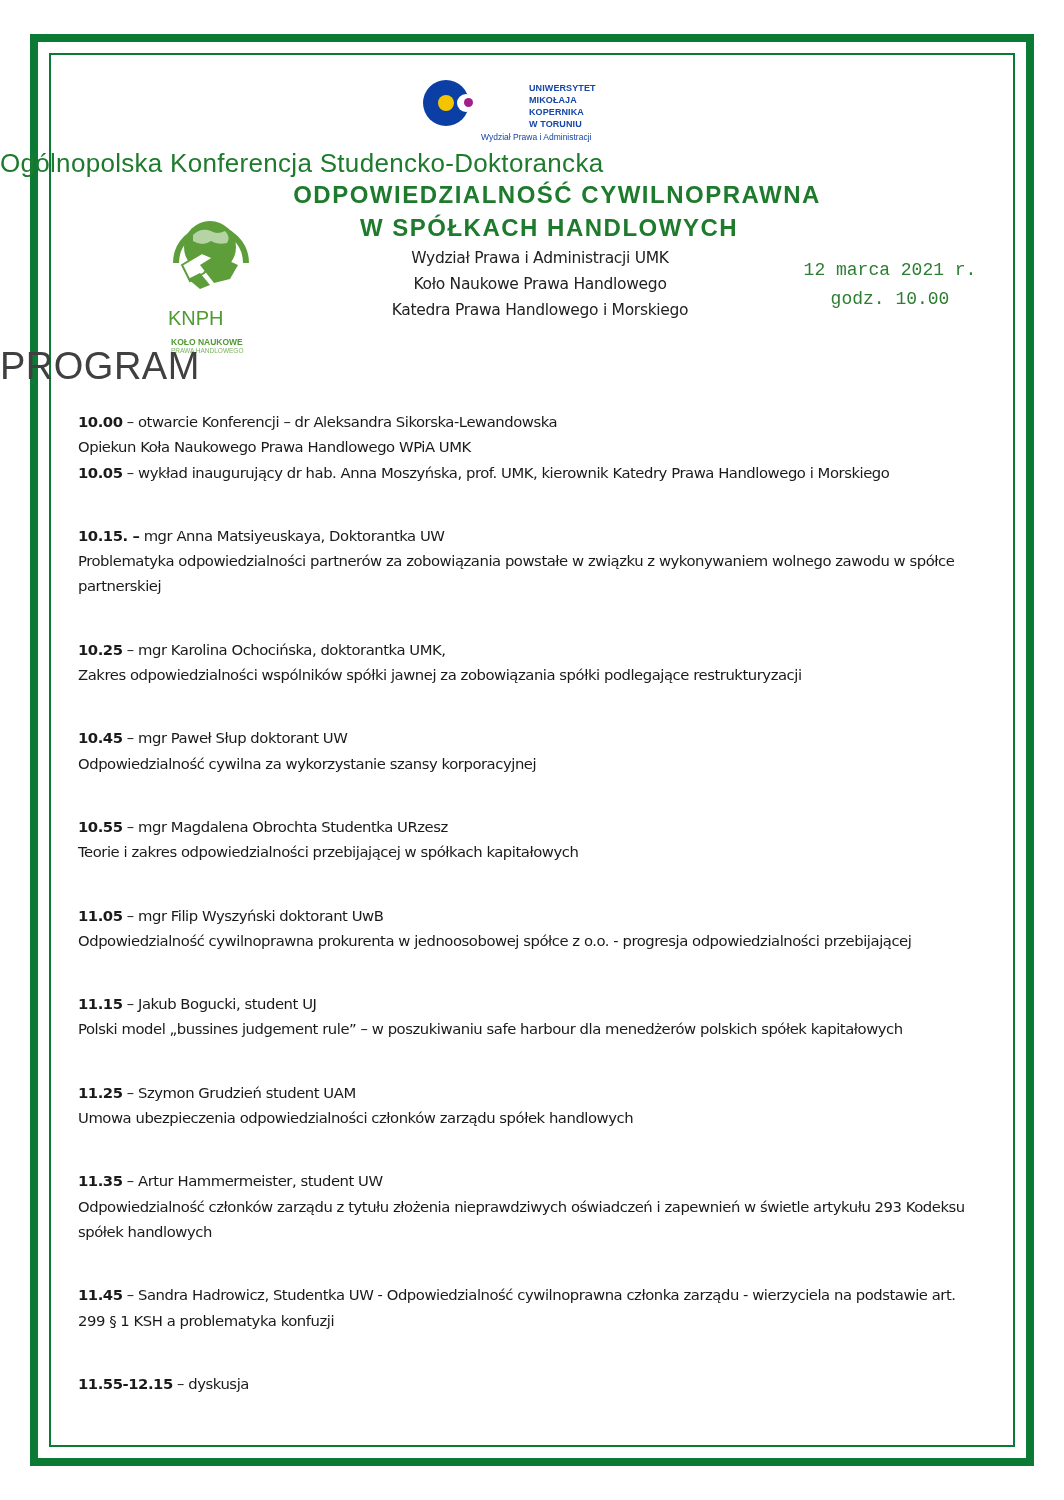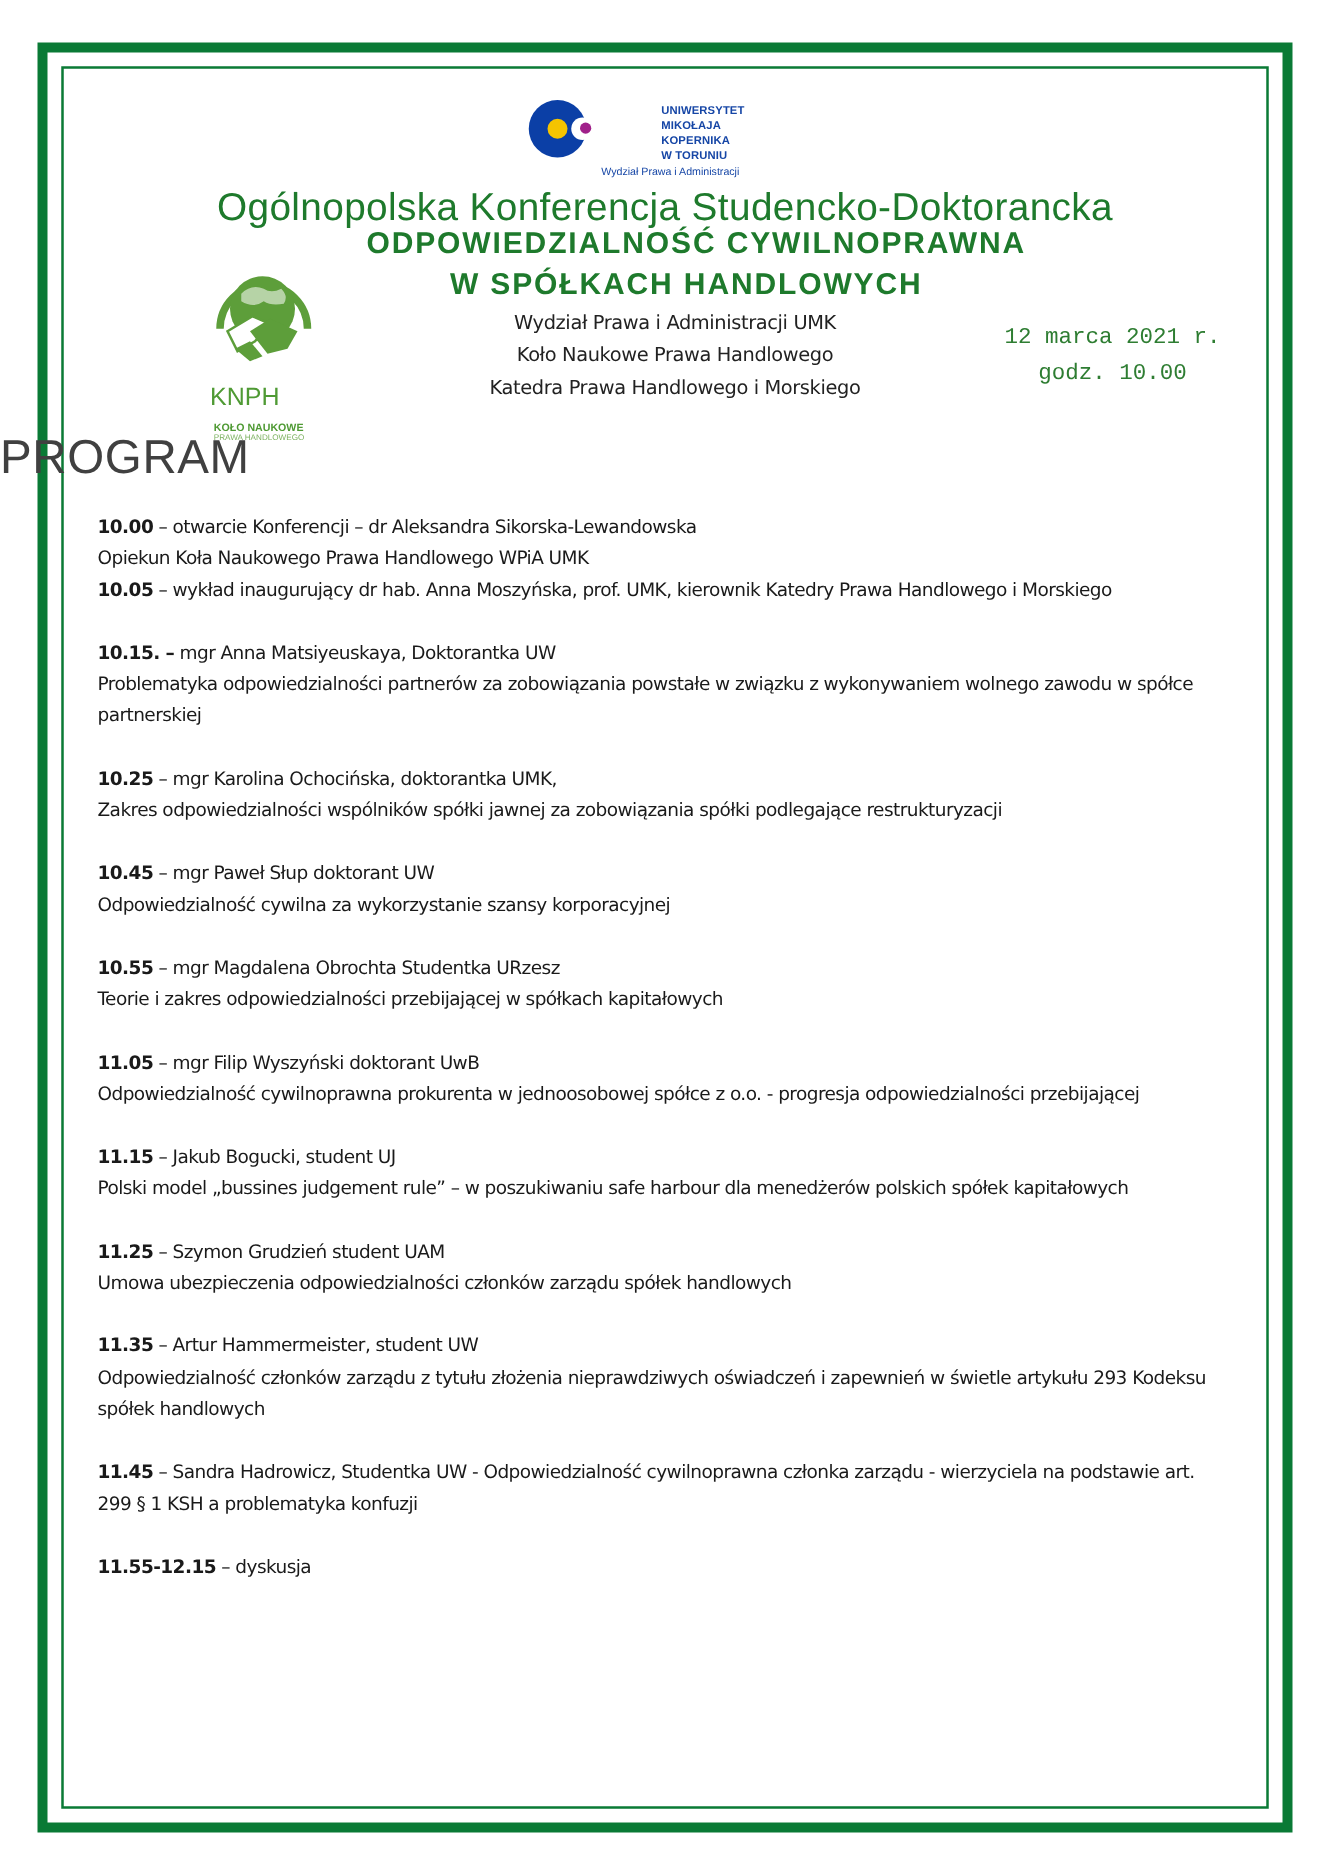--- a/index.html
+++ b/index.html
@@ -18,22 +18,22 @@
                          border-radius: 50%; background: #ffffff; }
     .umk-circle .sun { position: absolute; left: 15px; top: 15px; width: 16px; height: 16px;
                        border-radius: 50%; background: #f5c400; }
     .umk-circle .dot { position: absolute; right: -4px; top: 18px; width: 9px; height: 9px;
                        border-radius: 50%; background: #a0208a; }
     .umk-text { position: absolute; left: 58px; top: 2px; color: #1646a6; }
     .umk-text .l { font-weight: bold; font-size: 9px; line-height: 12px; letter-spacing: 0.1px; padding-left: 48px; }
     .umk-text .sub { font-size: 8.5px; line-height: 12px; margin-top: 1px; }
 
     
-    .t-conf { position: absolute; left: 0; width: 1064px; top: 148px; text-align: center;
-              font-size: 31px; color: #1e7a2c; letter-spacing: 0.3px; }
+    .t-conf { position: absolute; left: 0; width: 1064px; top: 148px; text-align: left;
+              font-size: 26px; color: #1e7a2c; letter-spacing: 0.3px; }
     .t-main { position: absolute; left: 0; width: 1064px; text-align: center; font-weight: bold;
               font-size: 24px; color: #1e7a2c; letter-spacing: 1.5px; margin-left: 25px; }
     .t-main.l1 { top: 181px; left: 0; }
     .t-main.l2 { top: 214px; left: -8px; }
 
     
     .knph { position: absolute; left: 138px; top: 205px; width: 140px; height: 152px; }
     .knph .word { position: absolute; left: 30px; top: 102px; font-size: 20px; color: #4f9a34;
                   letter-spacing: 0px; font-weight: normal; }
     .knph .sub1 { position: absolute; left: 33px; top: 132px; font-size: 8.5px; color: #4f9a34; font-weight: bold; }
@@ -47,21 +47,21 @@
     .date { position: absolute; left: 780px; width: 220px; text-align: center; color: #2e7d32;
             font-family: Liberation Mono, monospace; font-size: 18px; line-height: 29px; top: 256px; }
 
     .program-title { position: absolute; left: 0; width: 1032px; text-align: left; top: 345px;
                      font-size: 38px; color: #404040; letter-spacing: 0.5px; }
 
     
     .prog { position: absolute; left: 78px; top: 409px; width: 900px;
             font-family: "DejaVu Sans", sans-serif; font-size: 14.8px; color: #1a1a1a; letter-spacing: -0.45px; }
     .item { line-height: 25.3px; }
-    .item.gap { margin-top: 25px; }
+    .item.gap { margin-top: 38px; }
     .item.tight { margin-top: 0; }
     .time { font-weight: bold; }
   </style>
 </head>
 <body>
 
 <div class="frame-outer"></div>
 <div class="frame-inner"></div>
 
 <div class="umk-logo">

